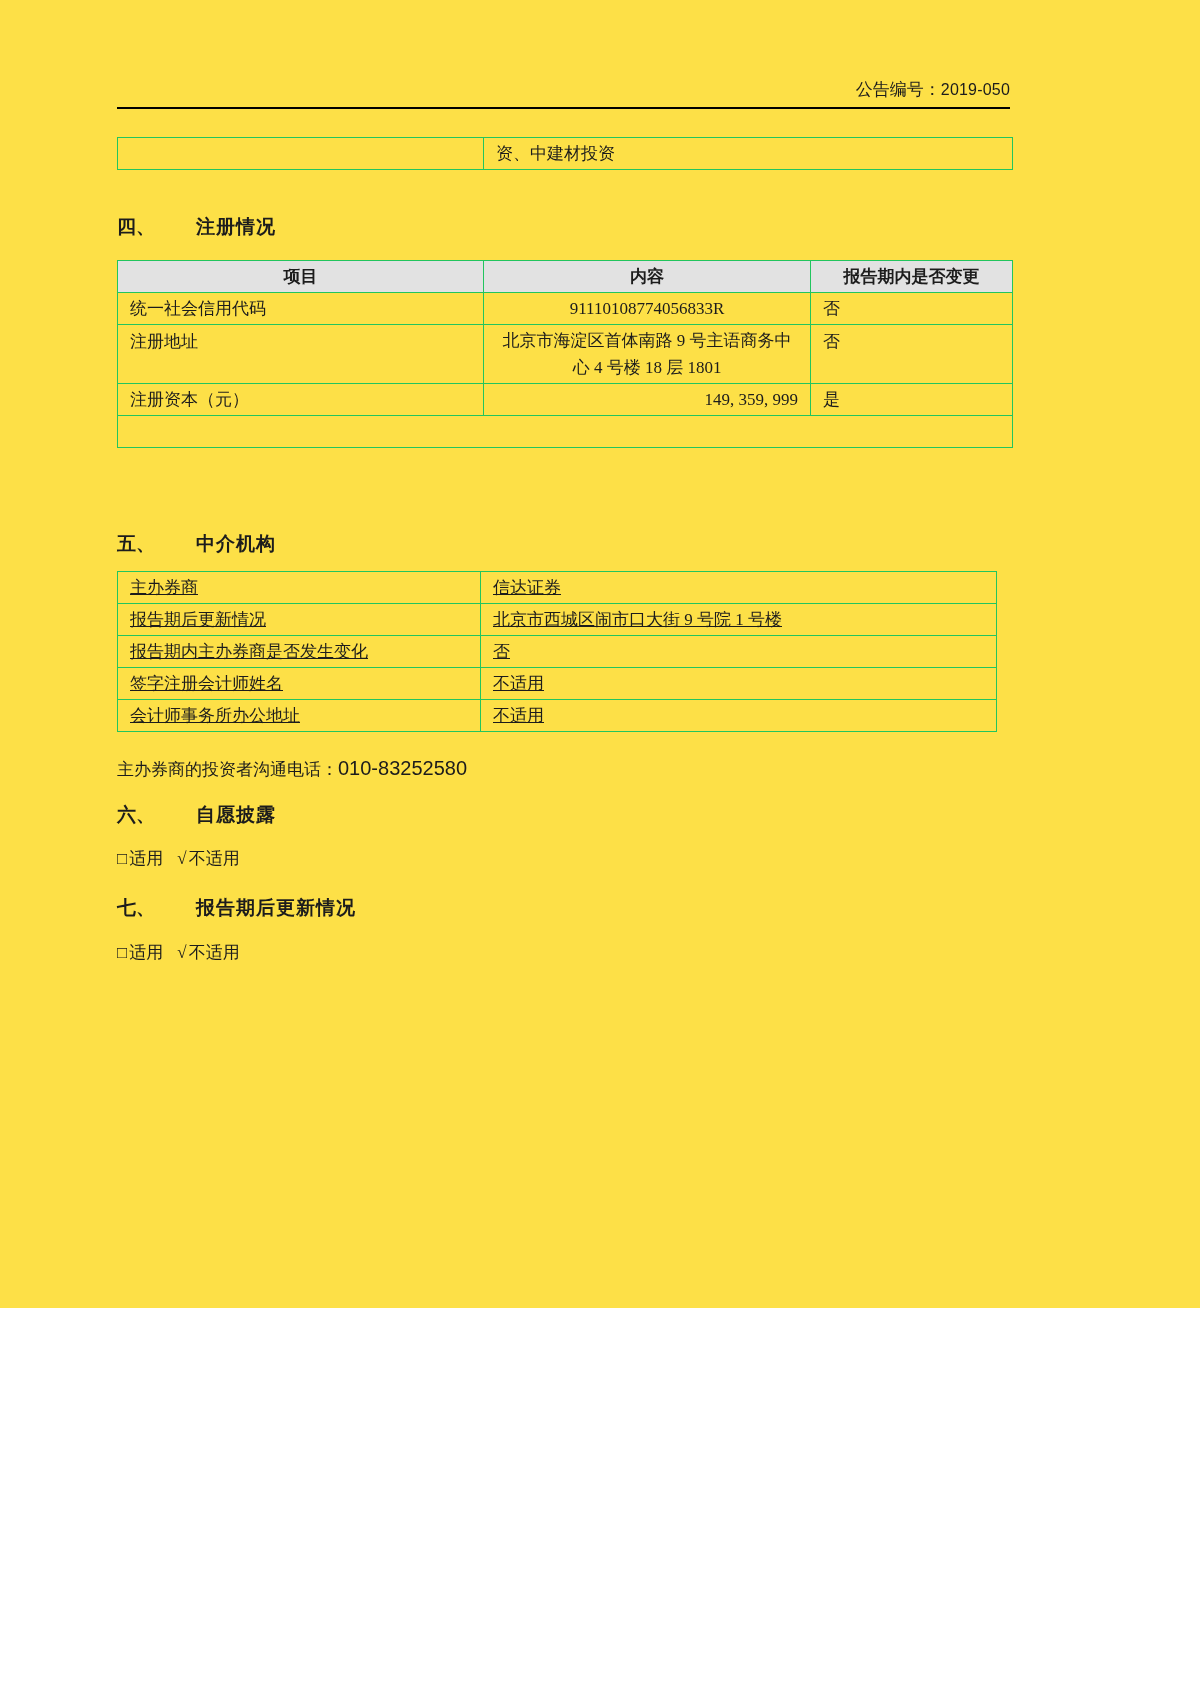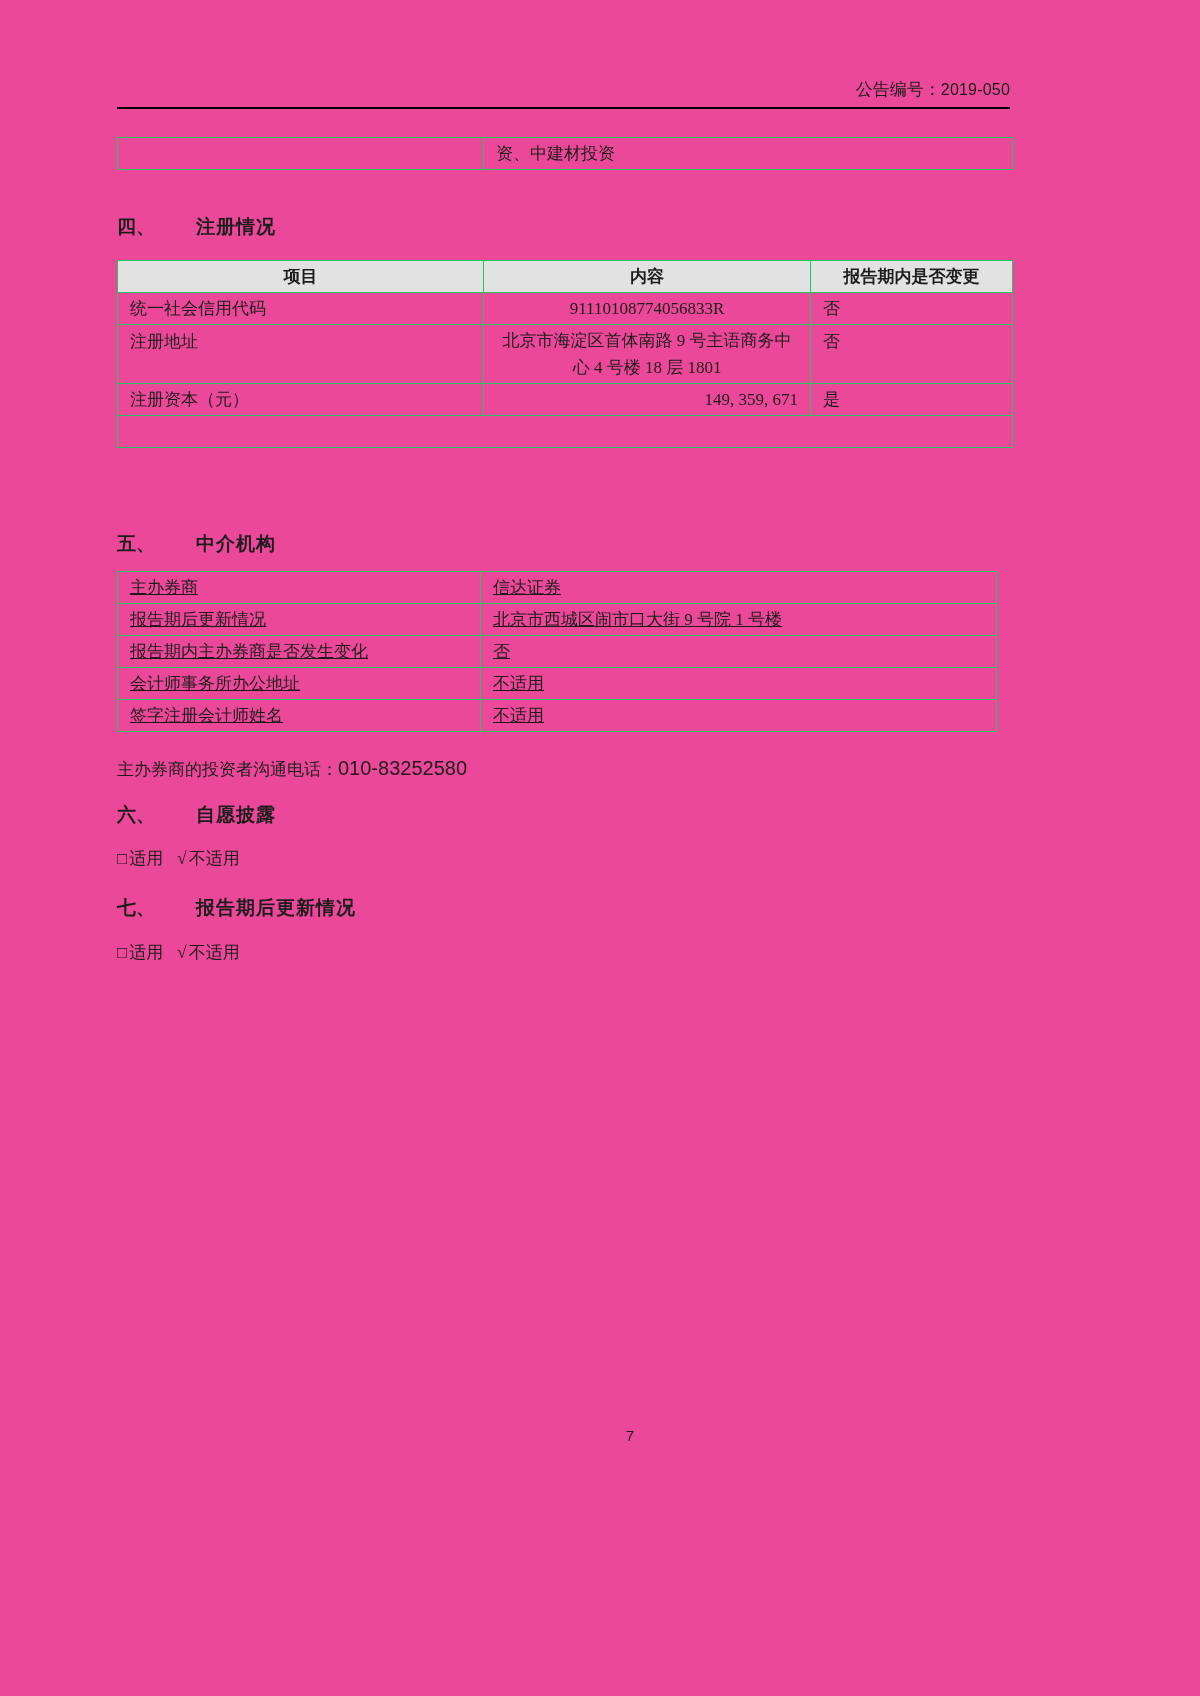--- a/index.html
+++ b/index.html
@@ -1,20 +1,20 @@
 <!DOCTYPE html>
 <html><head>
 <meta charset="utf-8">
 <style>
   * { margin:0; padding:0; box-sizing:border-box; }
   html,body { background:#ffffff; }
   .page {
     position:relative;
-    width:1200px; height:1696px;
-    background:#ec4899;
+    width:1200px; height:1308px;
+    background:#fde047;
     font-family:"Liberation Serif", serif;
     color:#1c1c1c;
     overflow:hidden;
   }
   .content { position:absolute; left:117px; top:0; width:895px; }
 
   
   .doc-header { margin-top:78px; text-align:right; font-size:17px; padding-right:2px; }
   .doc-header .num { font-family:"Liberation Sans", sans-serif; font-size:16px; letter-spacing:0.2px; }
   .top-rule { margin-top:6px; border-top:2px solid #000; height:0; width:893px; }
@@ -119,21 +119,21 @@
         <td class="cell-center">91110108774056833R</td>
         <td>否</td>
       </tr>
       <tr class="tall">
         <td style="vertical-align:top; padding-top:3px;">注册地址</td>
         <td class="cell-addr">北京市海淀区首体南路 9 号主语商务中心 4 号楼 18 层 1801</td>
         <td style="vertical-align:top; padding-top:3px;">否</td>
       </tr>
       <tr>
         <td>注册资本（元）</td>
-        <td class="cell-right">149, 359, 671</td>
+        <td class="cell-right">149, 359, 999</td>
         <td>是</td>
       </tr>
       <tr class="empty-row">
         <td colspan="3"></td>
       </tr>
     </tbody>
       </table>
 
     <div class="sec-heading sec-mt1">
       <span class="sec-num">五、</span>
@@ -152,25 +152,25 @@
       </tr>
       <tr>
         <td>报告期后更新情况</td>
         <td>北京市西城区闹市口大街 9 号院 1 号楼</td>
       </tr>
       <tr>
         <td>报告期内主办券商是否发生变化</td>
         <td>否</td>
       </tr>
       <tr>
+        <td>签字注册会计师姓名</td>
+        <td>不适用</td>
+      </tr>
+      <tr>
         <td>会计师事务所办公地址</td>
-        <td>不适用</td>
-      </tr>
-      <tr>
-        <td>签字注册会计师姓名</td>
         <td>不适用</td>
       </tr>
     </tbody>
       </table>
 
     <div class="phone-line">
       <span>主办券商的投资者沟通电话：</span><span class="num">010-83252580</span>
     </div>
 
     <div class="sec-heading sec-mt2">

